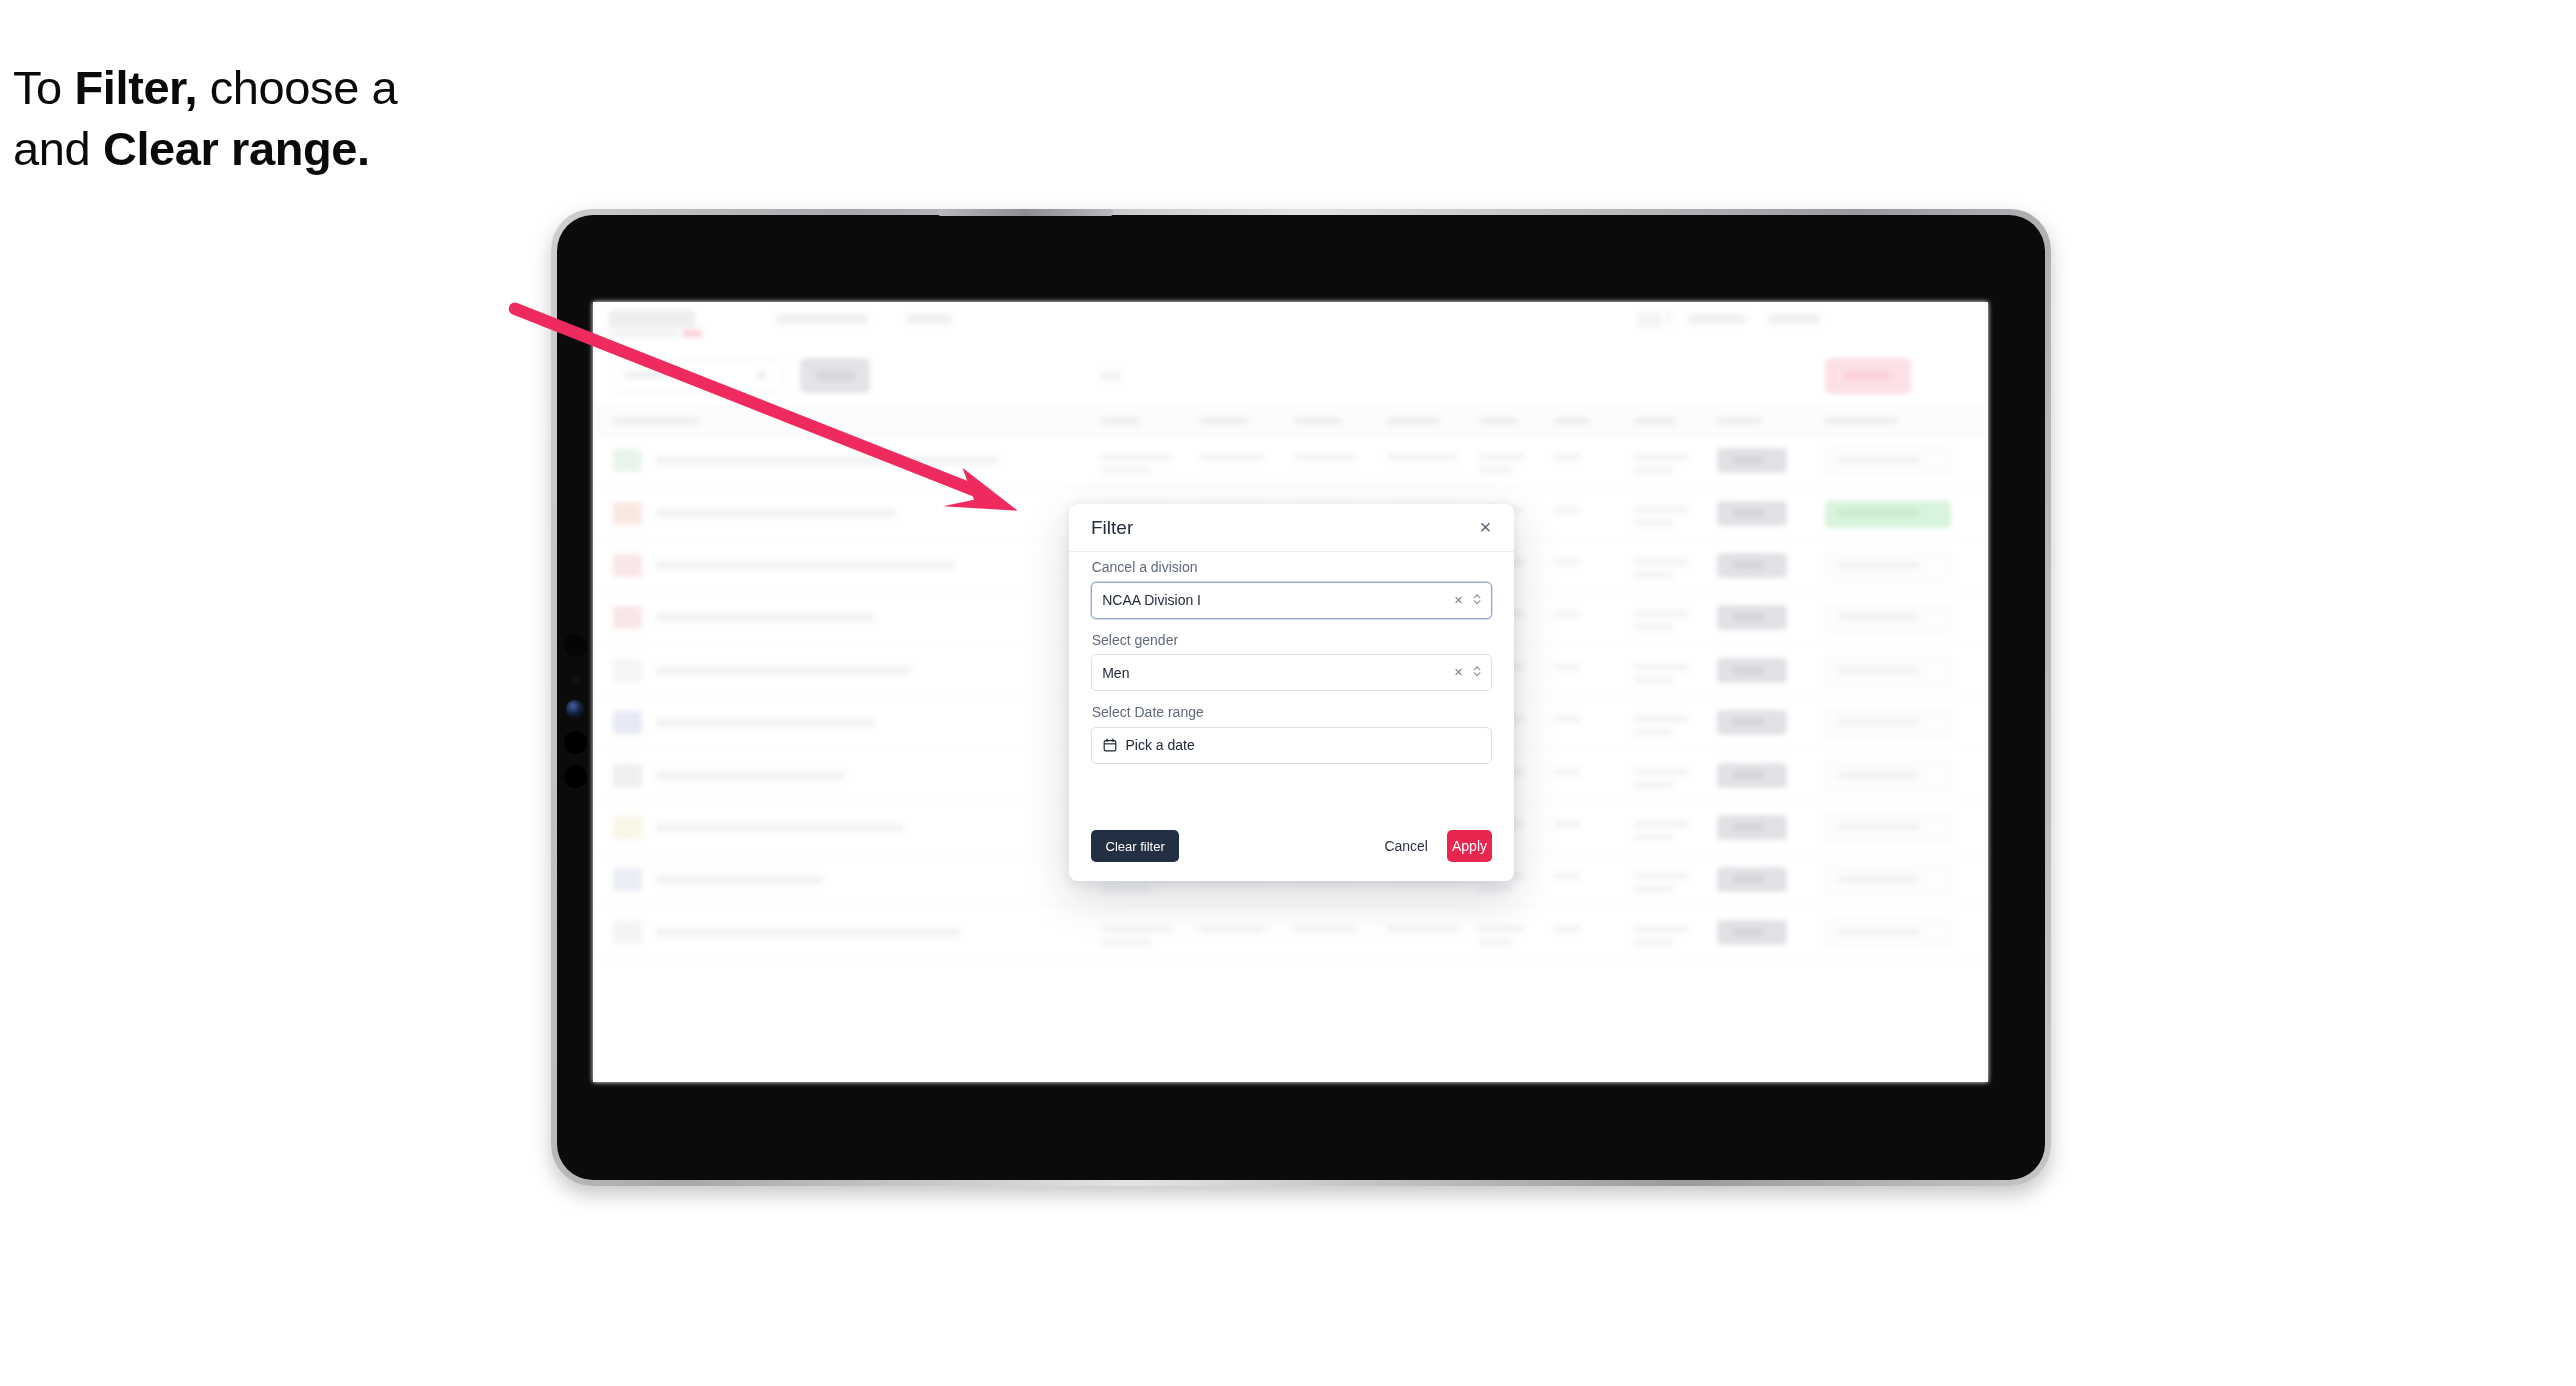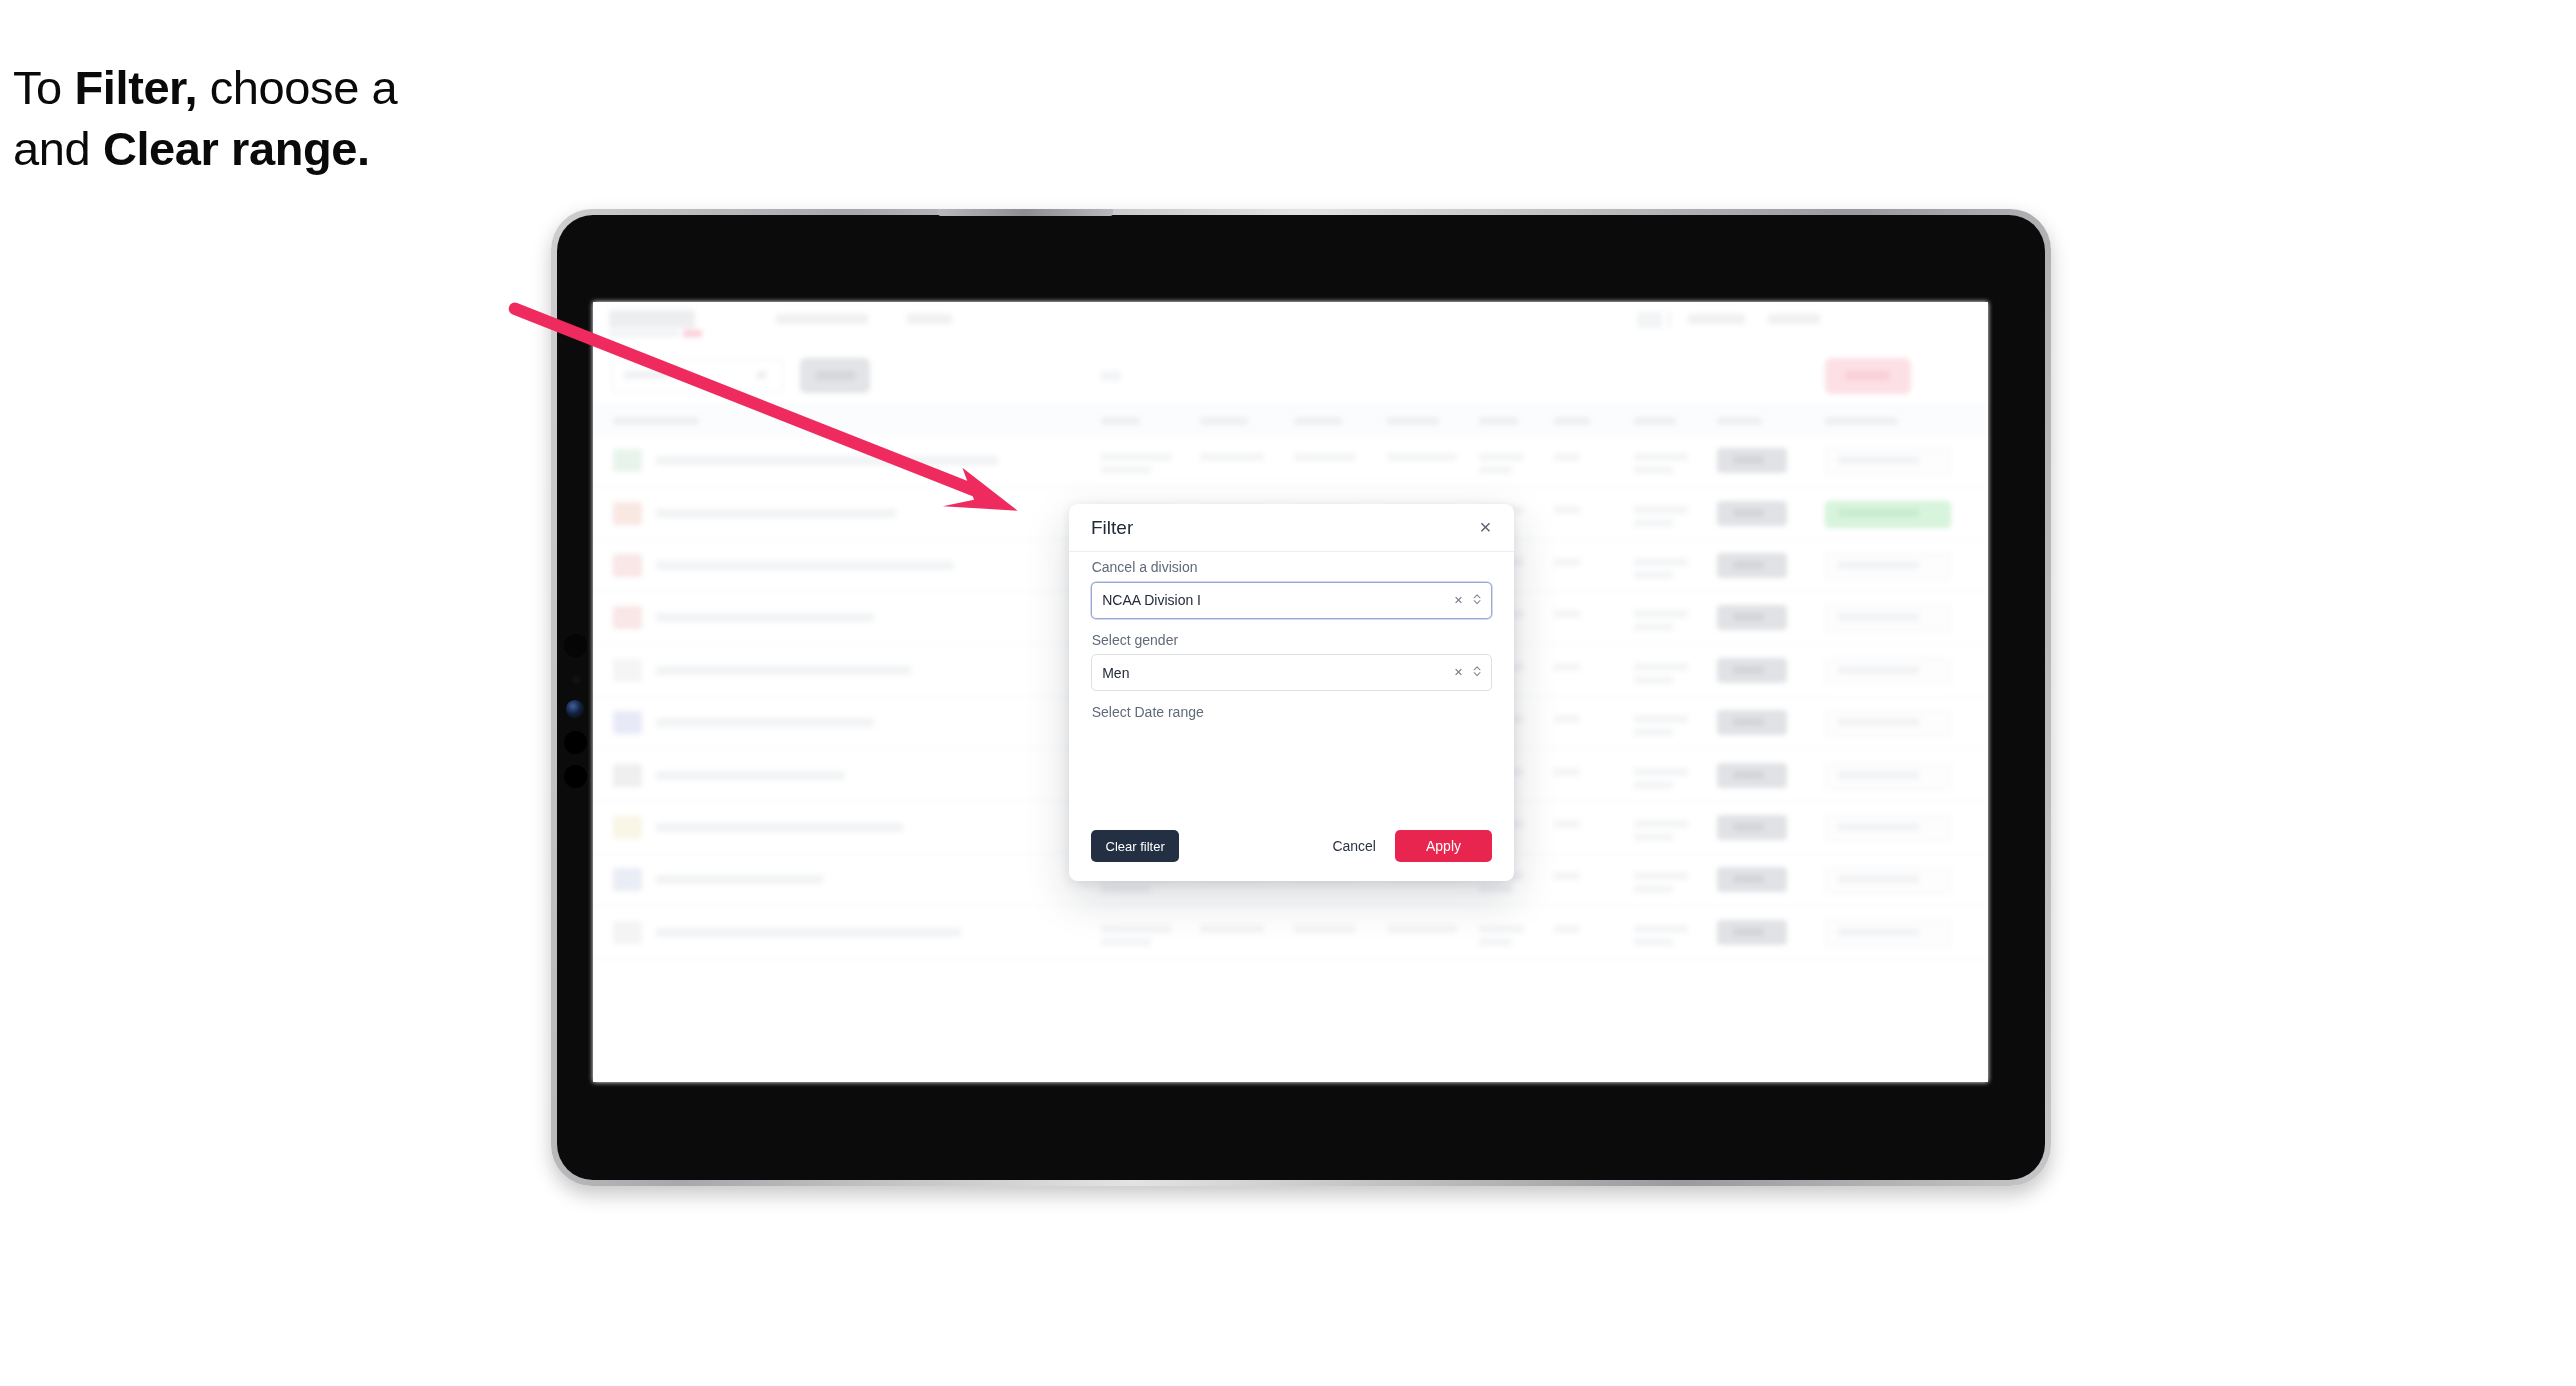--- a/index.html
+++ b/index.html
@@ -104,21 +104,21 @@
 
   #modal-foot{position:absolute;left:22px;right:22px;bottom:17.5px;height:35px;
               display:flex;align-items:center;}
   #clear-filter{background:#232f42;color:#fff;border:none;border-radius:5.1px;
      height:32px;padding:0 14.5px;font-size:13px;cursor:pointer;
      font-family:"Liberation Sans",sans-serif;}
   #foot-right{margin-left:auto;display:flex;align-items:center;gap:19px;}
   #cancel-btn{background:none;border:none;font-size:14px;color:#2a3342;cursor:pointer;
      font-family:"Liberation Sans",sans-serif;padding:0;}
   #apply-btn{background:#e8254f;color:#fff;border:none;border-radius:5.1px;
-     height:32px;padding:0 31px;font-size:14px;cursor:pointer;
+     height:32px;padding:0 5px;font-size:14px;cursor:pointer;
      font-family:"Liberation Sans",sans-serif;}
 
   
   #arrow{position:absolute;left:465px;top:284px;width:604px;height:247px;pointer-events:none;}
 </style>
 </head>
 <body>
 
 <div id="caption">
   <div>
@@ -397,20 +397,30 @@
         <span class="ctrl-updown">
           <svg width="10.2" height="14.5" viewBox="0 0 14 20" aria-hidden="true">
             <path d="M3 8 L7 4 L11 8" fill="none" stroke="#7c8594" stroke-width="1.4" stroke-linecap="round" stroke-linejoin="round"></path>
             <path d="M3 12 L7 16 L11 12" fill="none" stroke="#7c8594" stroke-width="1.4" stroke-linecap="round" stroke-linejoin="round"></path>
           </svg>
         </span>
       </span>
     </div>
 
     <div class="field-label">Select Date range</div>
+    <div class="field">
+      <span class="cal-icon">
+        <svg width="16" height="16" viewBox="0 0 22 22" aria-hidden="true">
+          <rect x="3" y="5" width="16" height="14" rx="2.2" fill="none" stroke="#1d2533" stroke-width="1.6"></rect>
+          <path d="M7 2.6 V6.2 M15 2.6 V6.2" stroke="#1d2533" stroke-width="1.6" stroke-linecap="round"></path>
+          <path d="M3 9.4 H19" stroke="#1d2533" stroke-width="1.6"></path>
+        </svg>
+      </span>
+      <span class="date-ph">Pick a date</span>
+    </div>
 
   </div>
 
   <div id="modal-foot">
     <button id="clear-filter">Clear filter</button>
     <div id="foot-right">
       <button id="cancel-btn">Cancel</button>
       <button id="apply-btn">Apply</button>
     </div>
   </div>

